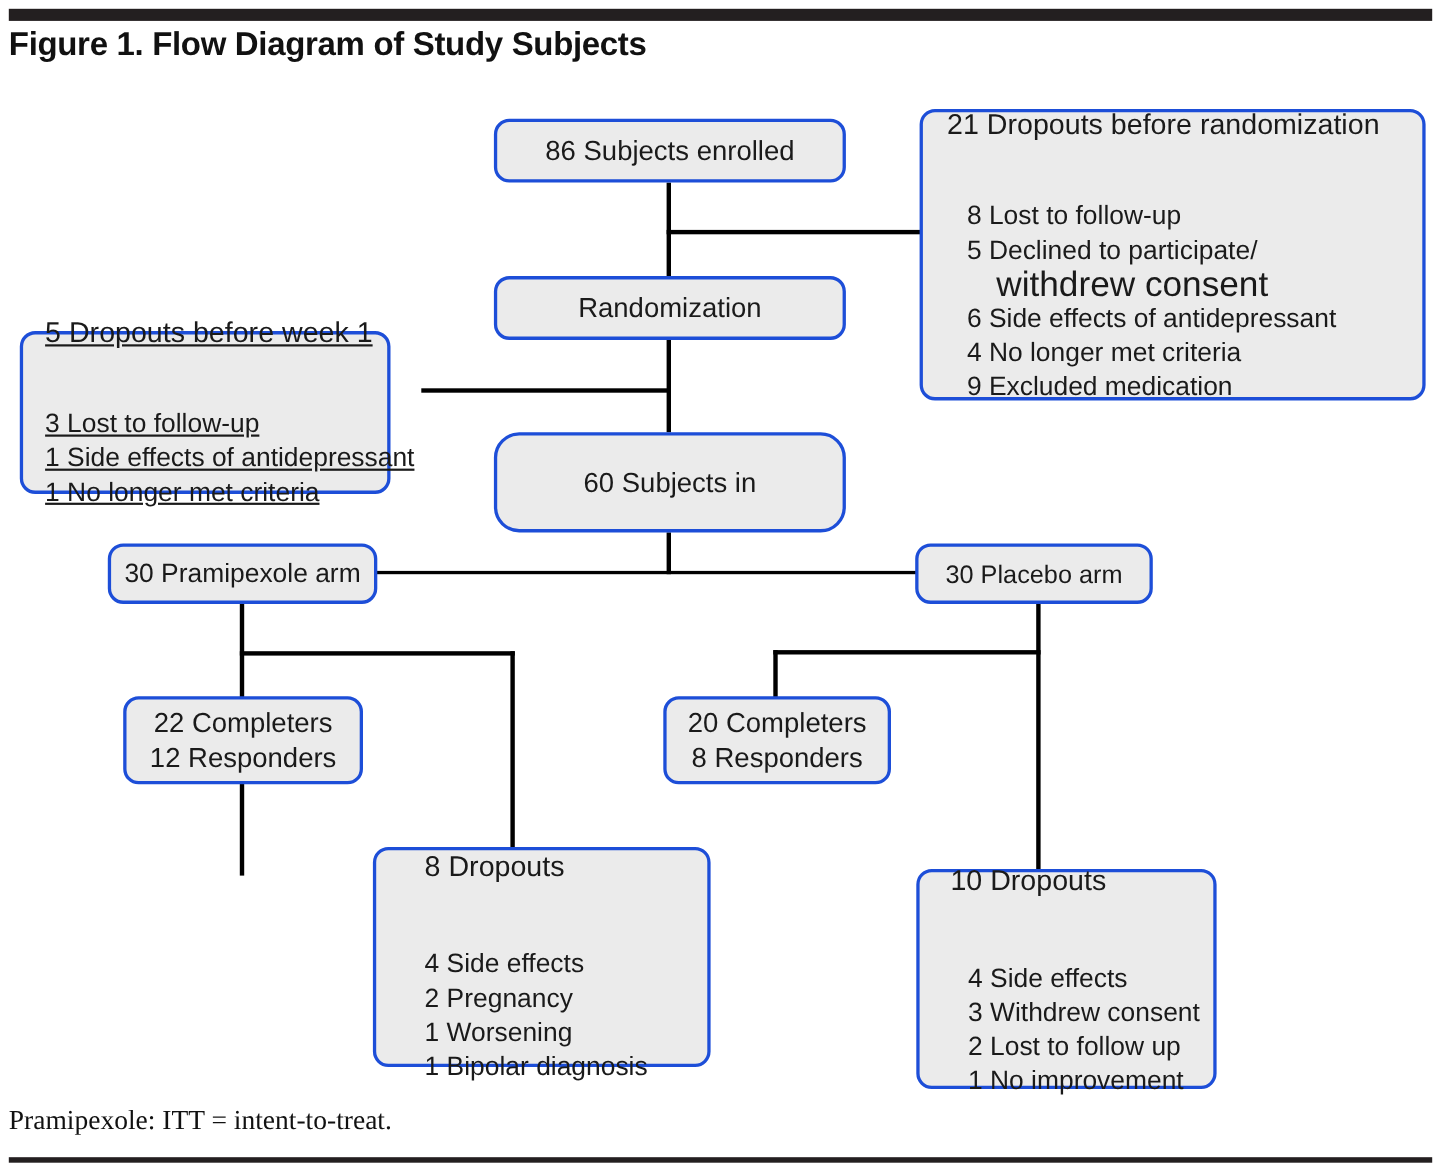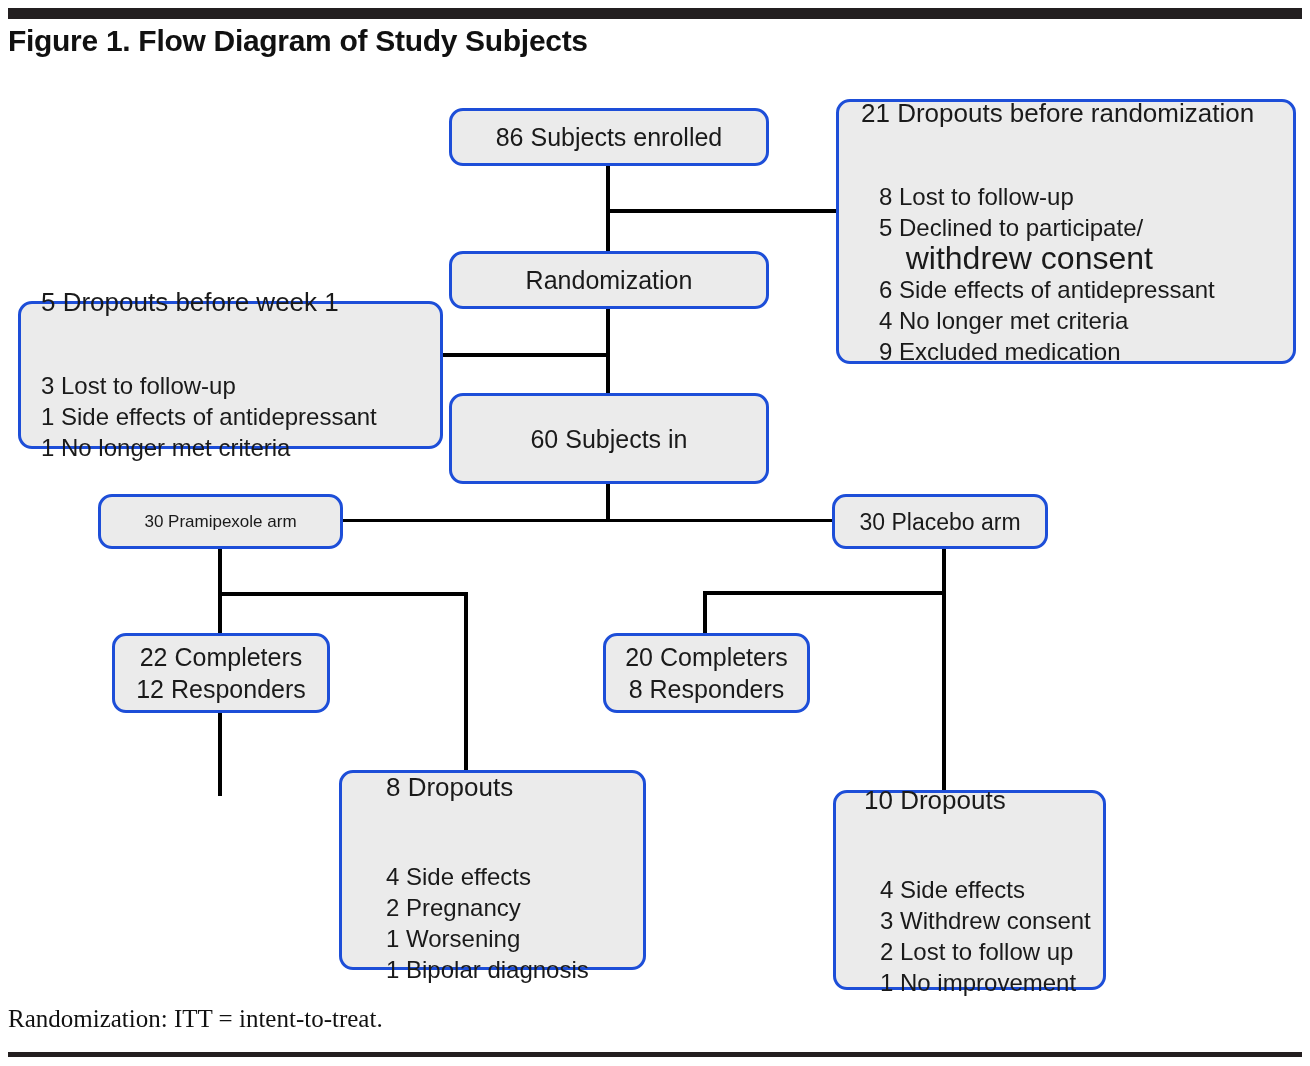--- a/index.html
+++ b/index.html
@@ -151,35 +151,35 @@
       <div class="list-item">6 Side effects of antidepressant</div>
       <div class="list-item">4 No longer met criteria</div>
       <div class="list-item">9 Excluded medication</div>
     </div>
   </div>
 
   <div class="node center" style="left:449px; top:251px; width:320px; height:58px;">
     <div class="node-title">Randomization</div>
   </div>
 
-  <div class="node listbox" style="left:18px; top:301px; width:425px; height:148px; padding:10px 14px 12px 20px;">
+  <div class="node listbox" style="left:18px; top:301px; width:337px; height:148px; padding:10px 14px 12px 20px;text-decoration:underline;">
     <div class="list-head">5 Dropouts before week 1</div>
     <div class="list-items" style="padding-left:0px;">
       <div class="list-item">3 Lost to follow-up</div>
       <div class="list-item">1 Side effects of antidepressant</div>
       <div class="list-item">1 No longer met criteria</div>
     </div>
   </div>
 
-  <div class="node center" style="left:449px; top:393px; width:320px; height:91px;">
+  <div class="node center" style="left:449px; top:393px; width:320px; height:91px;border-radius:23px;">
     <div class="node-line">60 Subjects in</div>
   </div>
 
   <div class="node center" style="left:98px; top:494px; width:245px; height:55px;">
-    <div class="node-title" style="font-size:17px;">30 Pramipexole arm</div>
+    <div class="node-title" style="font-size:24px;">30 Pramipexole arm</div>
   </div>
 
   <div class="node center" style="left:832px; top:494px; width:216px; height:55px;">
     <div class="node-title" style="font-size:23px;">30 Placebo arm</div>
   </div>
 
   <div class="node center" style="left:112px; top:633px; width:218px; height:80px;">
     <div class="node-line">22 Completers</div>
     <div class="node-line">12 Responders</div>
   </div>
@@ -202,17 +202,17 @@
   <div class="node listbox" style="left:833px; top:790px; width:273px; height:200px; padding:14px 14px 14px 28px;">
     <div class="list-head">10 Dropouts</div>
     <div class="list-items" style="padding-left:16px; margin-top:10px;">
       <div class="list-item">4 Side effects</div>
       <div class="list-item">3 Withdrew consent</div>
       <div class="list-item">2 Lost to follow up</div>
       <div class="list-item">1 No improvement</div>
     </div>
   </div>
 
-  <div class="fig-note">Randomization: ITT = intent-to-treat.</div>
+  <div class="fig-note">Pramipexole: ITT = intent-to-treat.</div>
 
   <div class="rule-bottom"></div>
 
 </div>
 
 </body></html>

